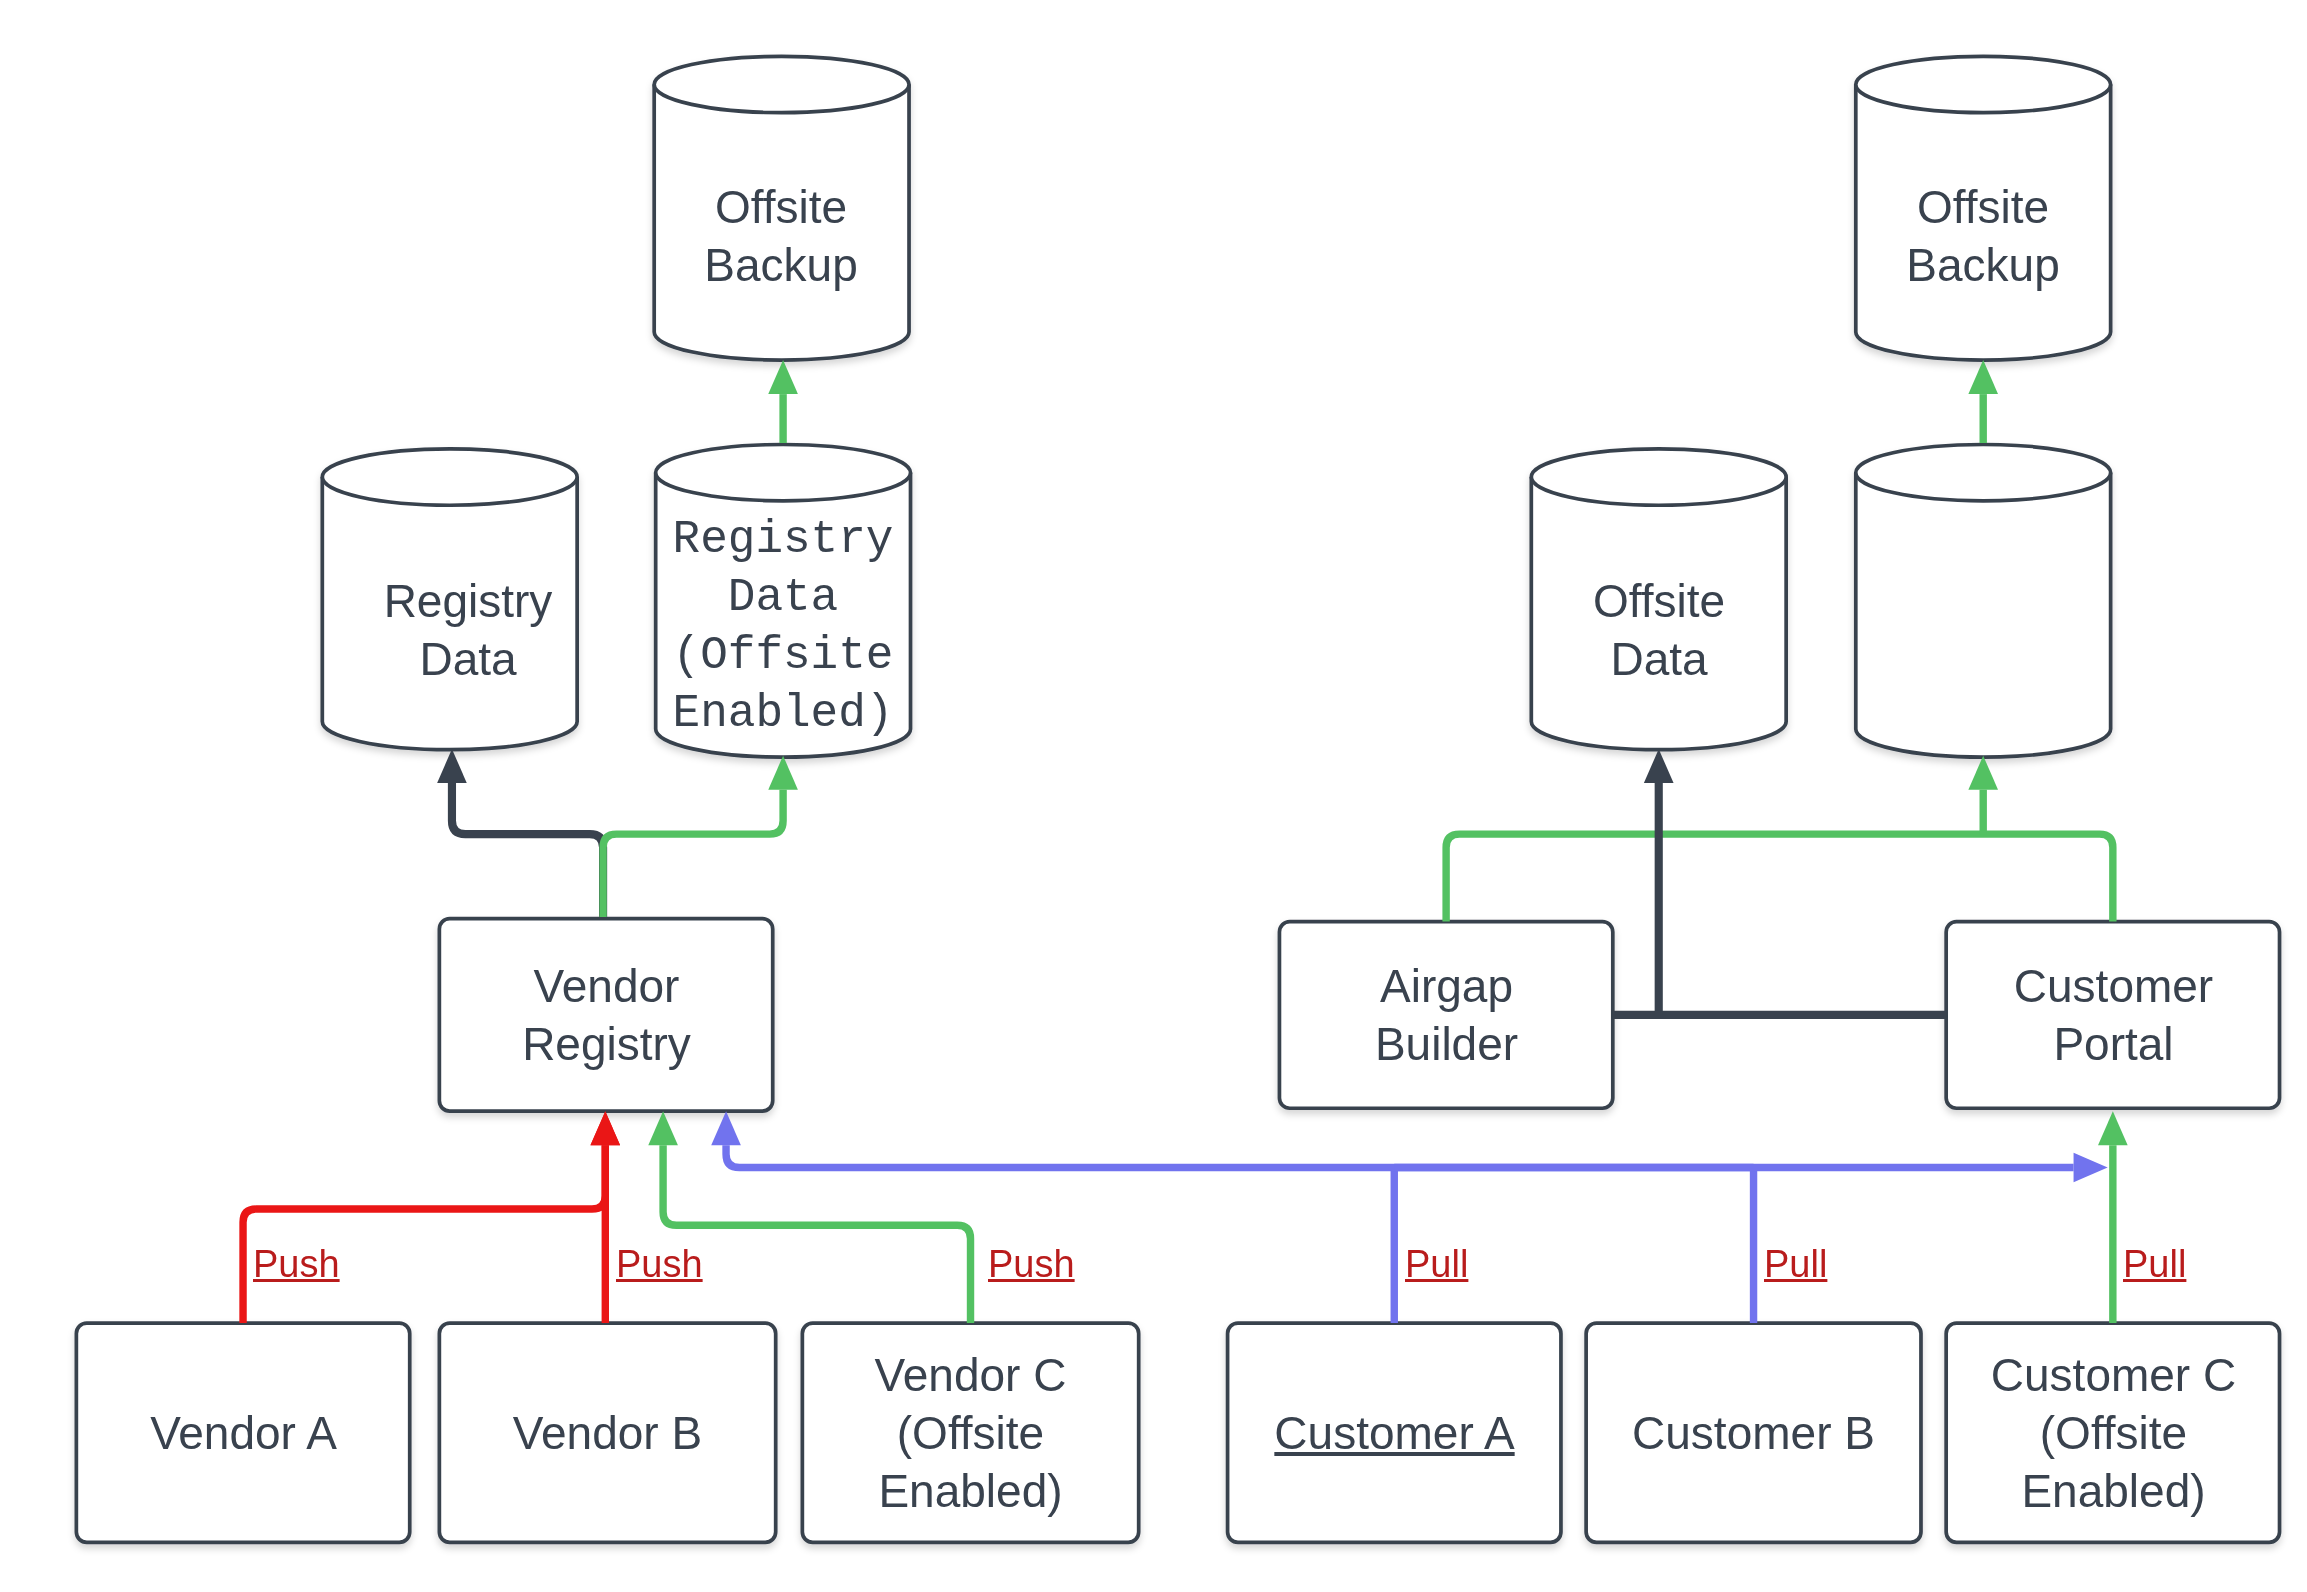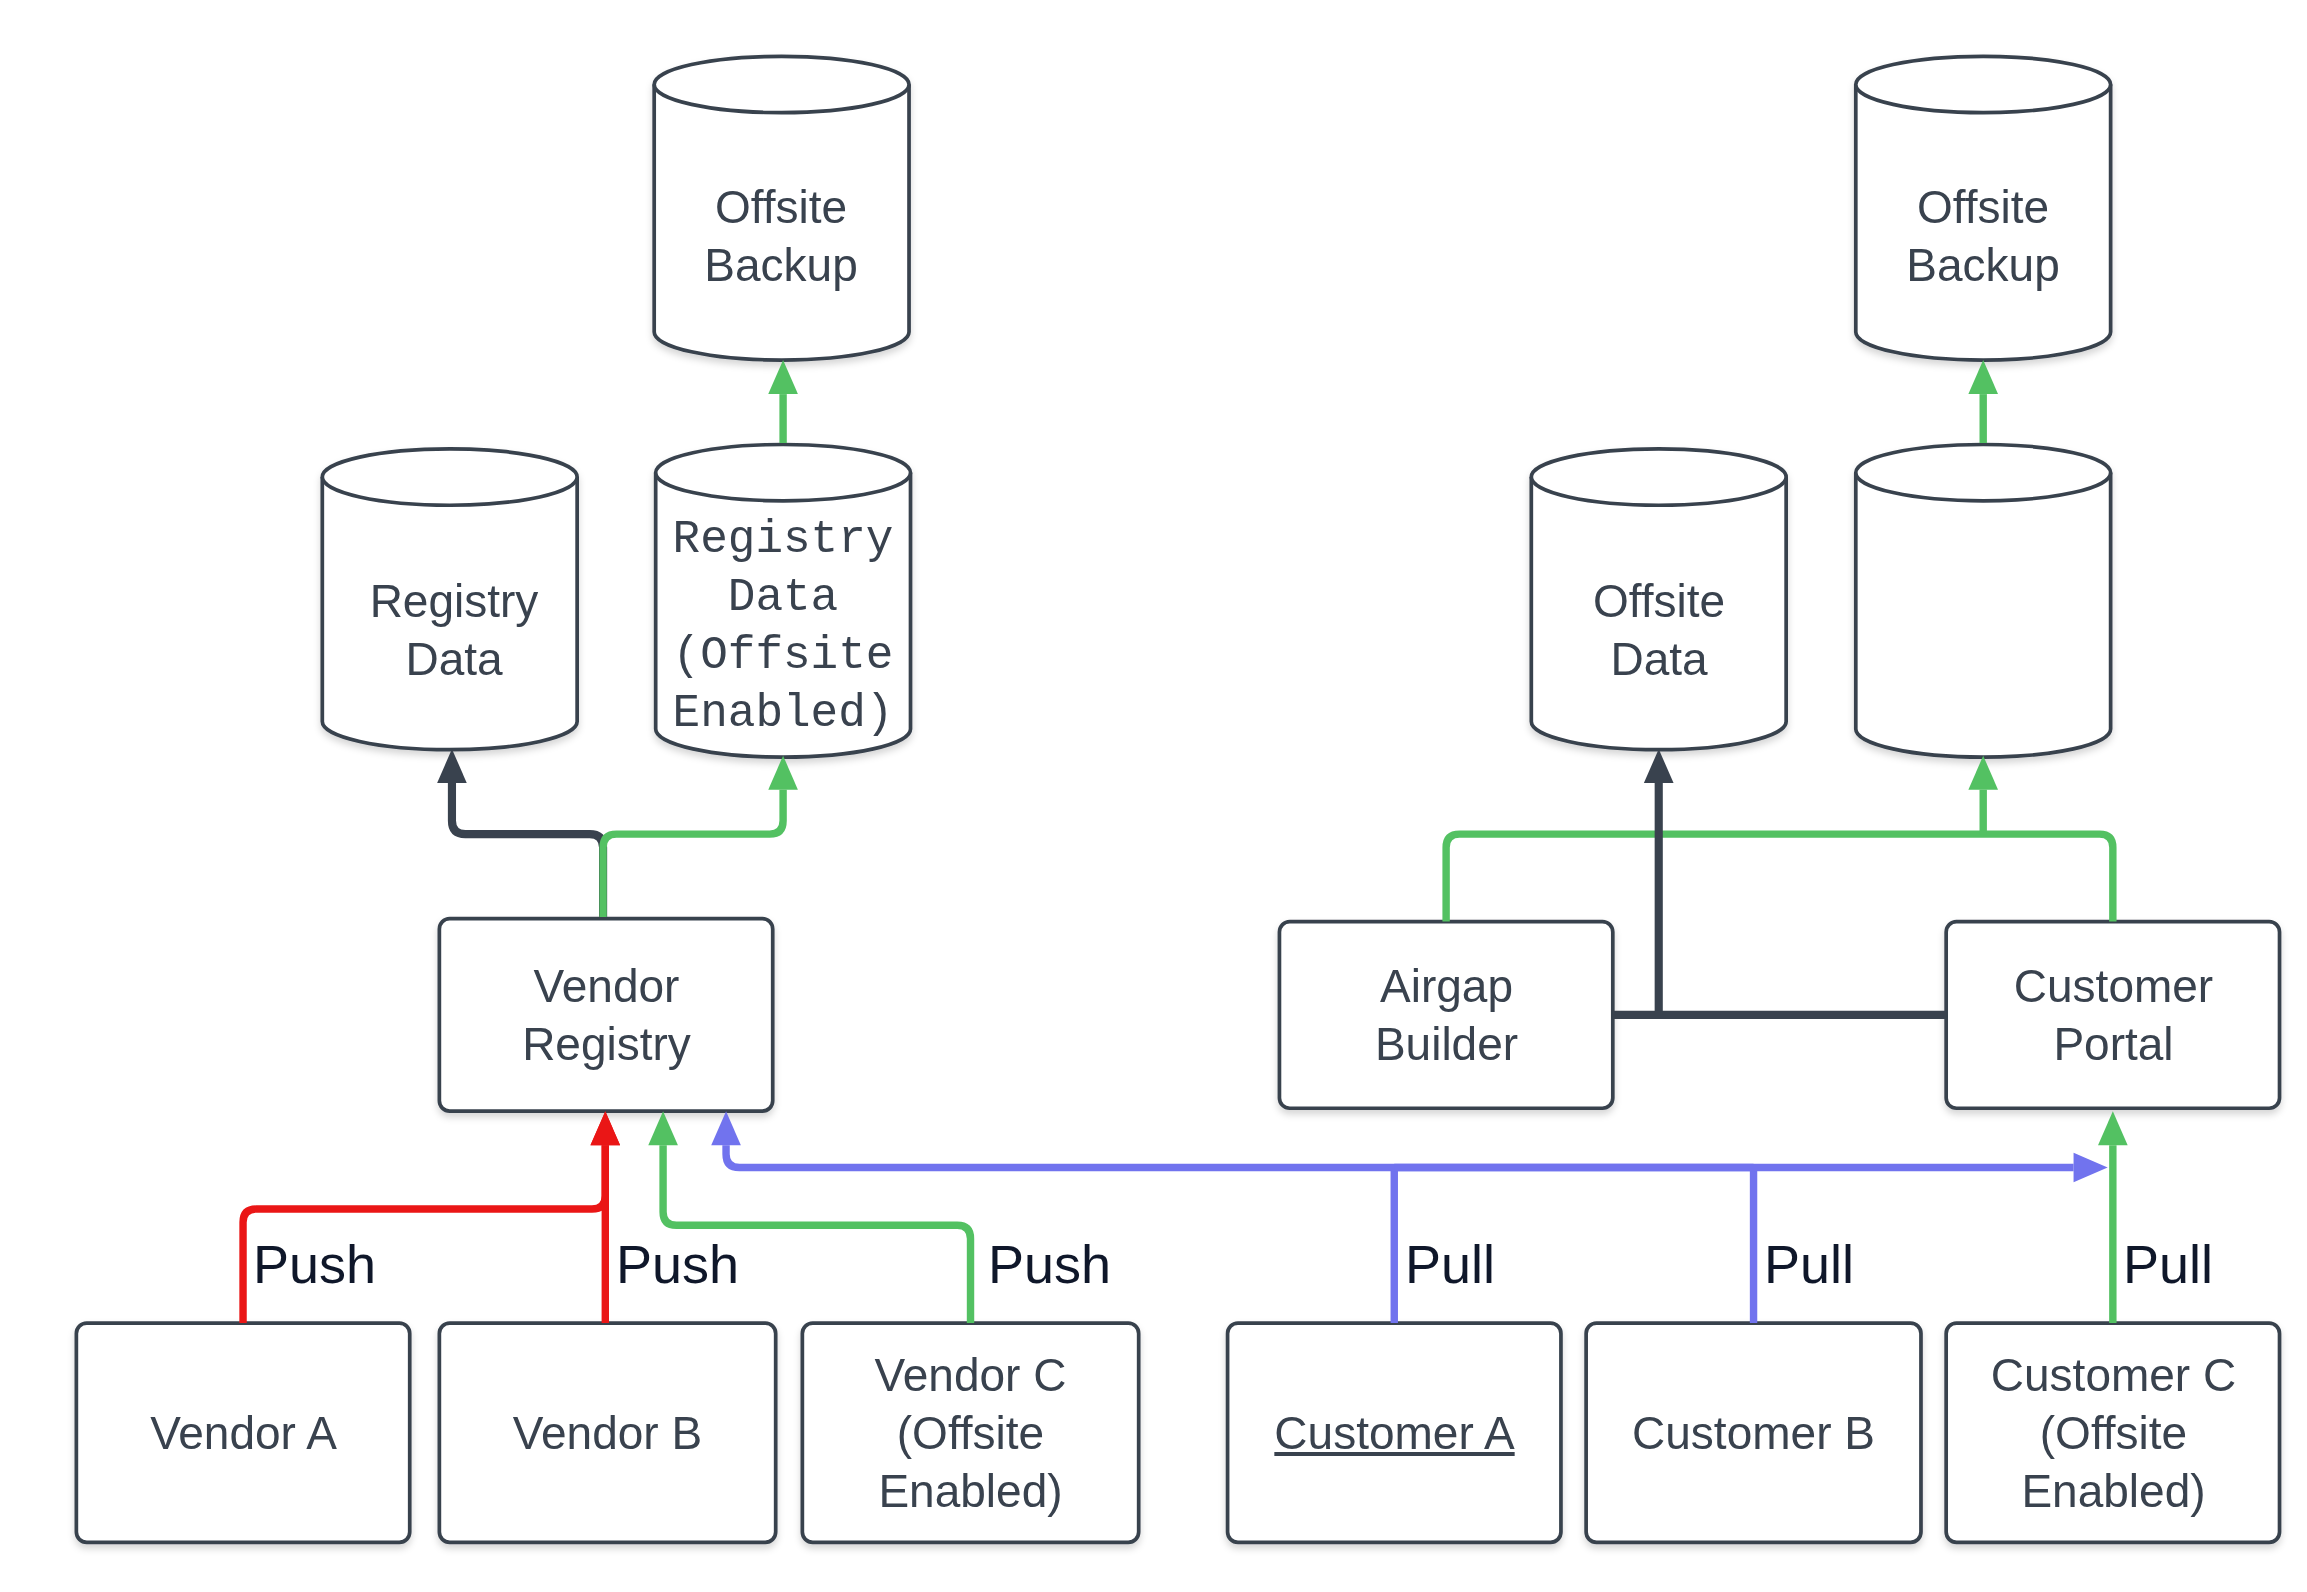--- a/index.html
+++ b/index.html
@@ -19,25 +19,26 @@
     align-items:center;
     justify-content:center;
     text-align:center;
     color:#39424E;
     font-size:46px;
     line-height:58px;
     pointer-events:none;
   }
   .flow-label{
     position:absolute;
-    color:#0f172a;
-    font-size:54px;
+    color:#b91c1c;
+    font-size:38px;
     line-height:56px;
     white-space:nowrap;
     pointer-events:none;
+    text-decoration:underline;
   }
 </style>
 </head>
 <body>
 
 <div id="canvas">
 
   <svg id="diagram-svg" width="2307" height="1592" viewBox="0 0 3114 2149">
     <defs>
       <filter id="shadow" x="-10%" y="-10%" width="120%" height="130%">
@@ -123,21 +124,21 @@
 
     <g stroke="#39424E" stroke-width="11" fill="none">
       <path d="M 2150,1370 H 2600"></path>
       <path d="M 2212,1370 V 1057" marker-end="url(#m-dark)"></path>
     </g>
 
     <path stroke="#53C162" stroke-width="10" fill="none" d="M 2825,1786 V 1546" marker-end="url(#m-green)"></path>
   </svg>
 
   <div class="node-label" style="left:650px;top:117px;width:222px;height:237px;">Offsite Backup</div>
-  <div class="node-label" style="left:323px;top:511px;width:222px;height:237px;">Registry Data</div>
+  <div class="node-label" style="left:337px;top:511px;width:222px;height:237px;">Registry Data</div>
   <div class="node-label" style="left:652px;top:505px;width:222px;height:244px;font-family:Liberation Mono, monospace;">Registry Data (Offsite Enabled)</div>
   <div class="node-label" style="left:1852px;top:117px;width:222px;height:237px;">Offsite Backup</div>
   <div class="node-label" style="left:1528px;top:511px;width:222px;height:237px;">Offsite Data</div>
 
   <div class="node-label" style="left:453px;top:926px;width:267px;height:178px;">Vendor Registry</div>
   <div class="node-label" style="left:1960px;top:929px;width:267px;height:172px;">Customer Portal</div>
   <div class="node-label" style="left:1293px;top:929px;width:267px;height:172px;">Airgap Builder</div>
 
   <div class="node-label" style="left:90px;top:1331px;width:267px;height:204px;">Vendor A</div>
   <div class="node-label" style="left:454px;top:1331px;width:267px;height:204px;">Vendor B</div>

